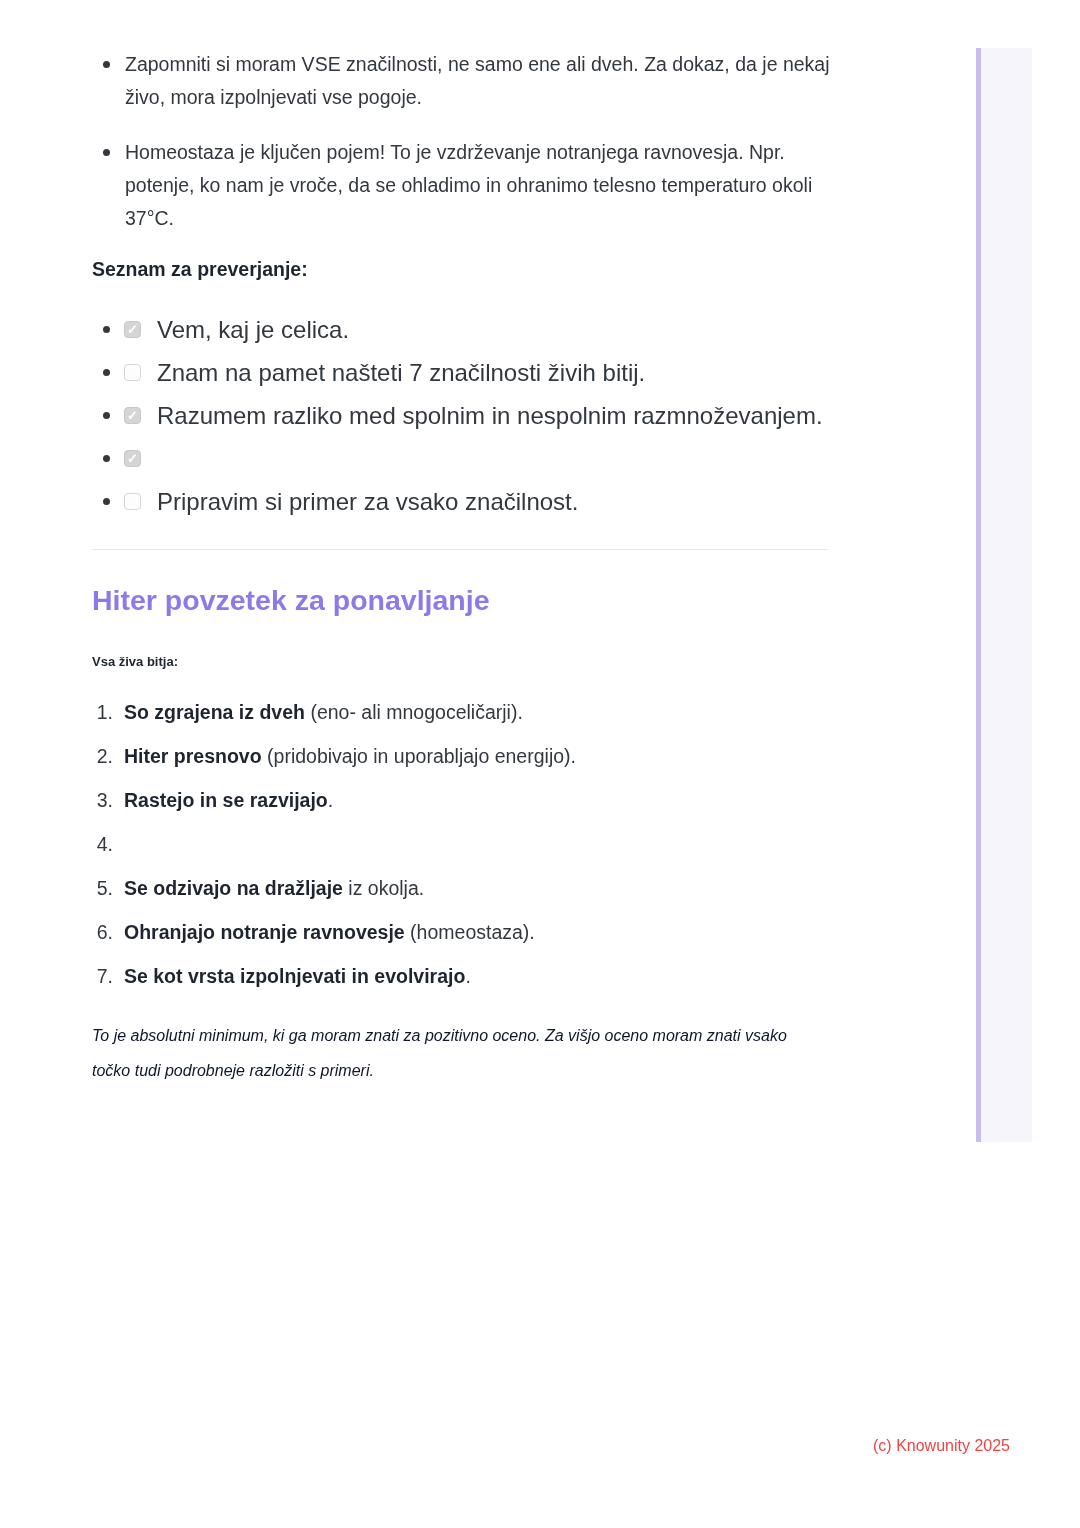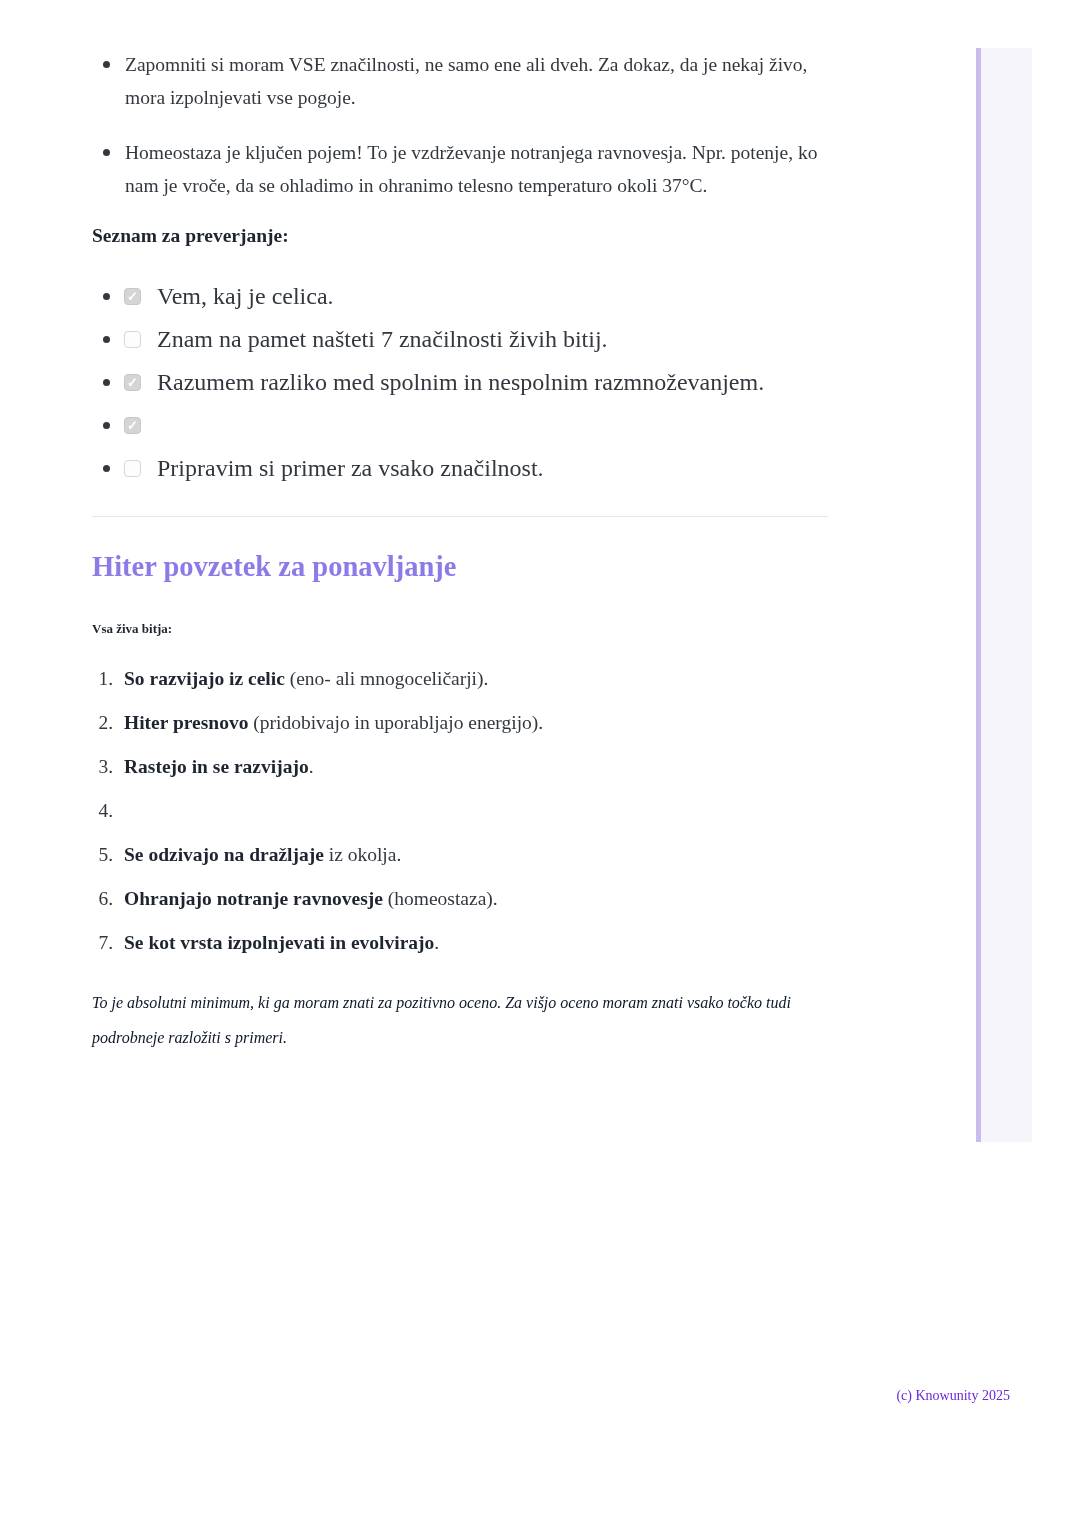--- a/index.html
+++ b/index.html
@@ -1,18 +1,18 @@
 <!DOCTYPE html>
 <html><head>
 <meta charset="utf-8">
 <style>
   html,body{margin:0;padding:0;background:#ffffff;}
   .page{
     position:relative;width:1080px;height:1504px;background:#ffffff;
-    font-family:Liberation Serif, serif;color:#33383f;overflow:hidden;border-radius:25px;
+    font-family:Liberation Sans, sans-serif;color:#33383f;overflow:hidden;border-radius:25px;
   }
   .accent-line{position:absolute;left:976px;top:48px;width:5px;height:1094px;background:#c9bcee;}
   .accent-strip{position:absolute;left:981px;top:48px;width:51px;height:1094px;background:#f6f5fb;}
   .content{position:absolute;left:92px;top:48px;width:738px;}
 
   
   ul.bullets{list-style:none;margin:0;padding:0;}
   ul.bullets li{position:relative;padding-left:33px;font-size:19.5px;line-height:33px;margin-bottom:22px;color:#33383f;}
   ul.bullets li .dot, .checklist .dot{
     position:absolute;left:11px;top:13px;width:7px;height:7px;border-radius:50%;background:#33383f;display:block;
@@ -40,21 +40,21 @@
 
   
   ol.numlist{list-style:none;margin:26px 0 0 0;padding:0;}
   ol.numlist li{display:flex;line-height:24px;margin-bottom:20px;font-size:19.5px;}
   ol.numlist .num{width:21px;text-align:right;margin-right:11px;flex:0 0 auto;color:#33383f;}
   ol.numlist .b{font-weight:bold;color:#1f2530;white-space:pre-wrap;}
   ol.numlist .r{color:#33383f;white-space:pre-wrap;}
 
   p.note{margin:30px 0 0 0;font-size:16px;line-height:35px;font-style:italic;color:#0f172a;width:736px;}
 
-  .footer{position:absolute;top:1388px;right:70px;font-size:14px;color:#6d28d9;}
+  .footer{position:absolute;top:1437px;right:70px;font-size:16px;color:#ef4444;}
 </style>
 </head>
 <body>
 
 <div class="page">
   <div class="accent-line"></div>
   <div class="accent-strip"></div>
 
   <div class="content">
 
@@ -106,21 +106,21 @@
 
     <hr class="divider">
 
     <h2 class="purple">Hiter povzetek za ponavljanje</h2>
 
     <p class="bold-sub">Vsa živa bitja:</p>
 
     <ol class="numlist">
       <li>
         <span class="num">1.</span>
-        <span><span class="b">So razvijajo iz celic</span><span class="r"> (eno- ali mnogoceličarji).</span></span>
+        <span><span class="b">So zgrajena iz dveh</span><span class="r"> (eno- ali mnogoceličarji).</span></span>
       </li>
       <li>
         <span class="num">2.</span>
         <span><span class="b">Hiter presnovo</span><span class="r"> (pridobivajo in uporabljajo energijo).</span></span>
       </li>
       <li>
         <span class="num">3.</span>
         <span><span class="b">Rastejo in se razvijajo</span><span class="r">.</span></span>
       </li>
       <li>

